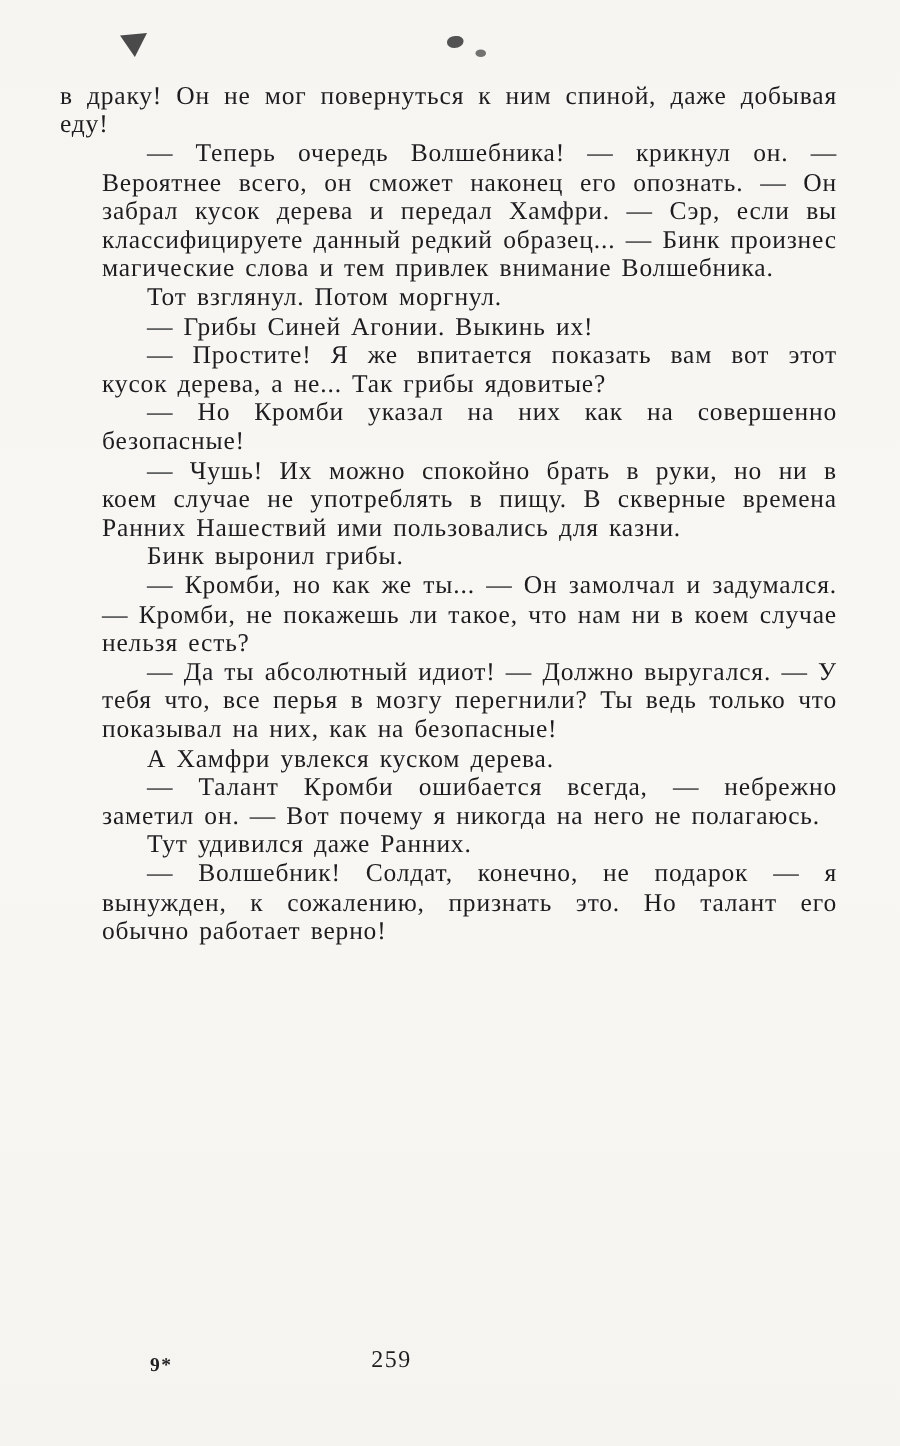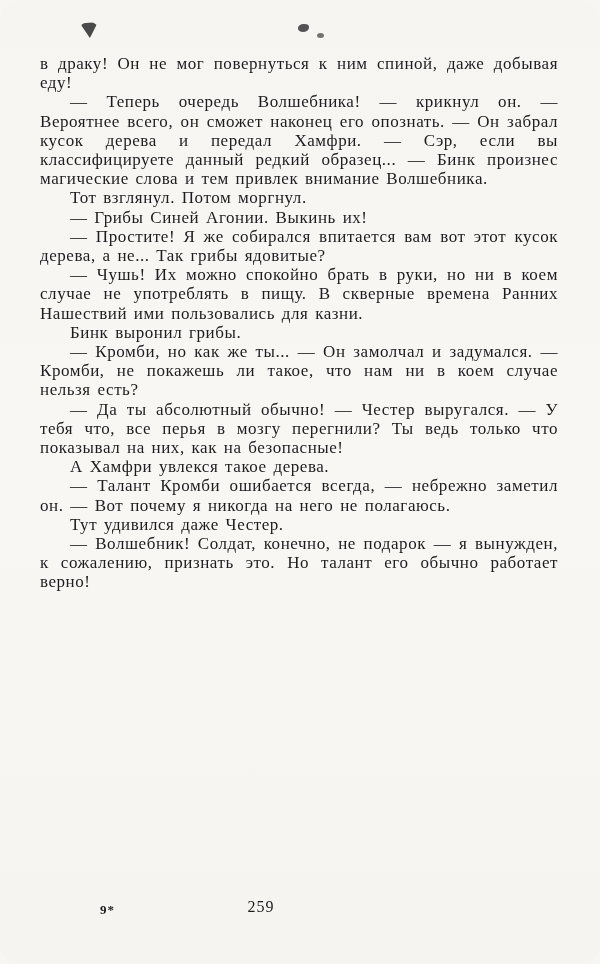--- a/index.html
+++ b/index.html
@@ -1,15 +1,15 @@
 <!DOCTYPE html>
 <html><head>
 <meta charset="utf-8">
 <style>
-  * { margin: 0; padding: 0; box-sizing: border-box; border-radius: 19px; }
+  * { margin: 0; padding: 0; box-sizing: border-box; }
   html, body { width: 600px; height: 964px; }
   body {
     background: #f7f6f2;
     font-family: "Liberation Serif", "DejaVu Serif", serif;
     color: #1d1d20;
     position: relative;
     overflow: hidden;
   }
   .page {
     position: absolute;
@@ -17,21 +17,21 @@
     background: linear-gradient(180deg, #f6f5f1 0%, #f8f7f3 50%, #f5f4f0 100%);
     padding: 54px 42px 0 40px;
   }
   .text-block p {
     font-size: 17px;
     line-height: 19.2px;
     letter-spacing: 0.55px;
     word-spacing: 2px;
     text-align: justify;
   }
-  .text-block p.indent { text-indent: 30px; }
+  .text-block p.indent { text-indent: 30px; margin-left: 28px; }
   .footer {
     position: absolute;
     left: 0;
     top: 898px;
     width: 600px;
     height: 22px;
   }
   .sig {
     position: absolute;
     left: 100px;
@@ -73,28 +73,29 @@
 <div class="page">
   <div class="artifact art-corner"></div>
   <div class="artifact art-spot1"></div>
   <div class="artifact art-spot2"></div>
 
   <div class="text-block">
       <p class="para">в драку! Он не мог повернуться к ним спиной, даже добывая еду!</p>
       <p class="para indent">— Теперь очередь Волшебника! — крикнул он. — Вероятнее всего, он сможет наконец его опознать. — Он забрал кусок дерева и передал Хамфри. — Сэр, если вы классифицируете данный редкий образец... — Бинк произнес магические слова и тем привлек внимание Волшебника.</p>
       <p class="para indent">Тот взглянул. Потом моргнул.</p>
       <p class="para indent">— Грибы Синей Агонии. Выкинь их!</p>
-      <p class="para indent">— Простите! Я же собирался впитается вам вот этот кусок дерева, а не... Так грибы ядовитые?</p>
+      <p class="para indent">— Простите! Я же впитается показать вам вот этот кусок дерева, а не... Так грибы ядовитые?</p>
+      <p class="para indent">— Но Кромби указал на них как на совершенно безопасные!</p>
       <p class="para indent">— Чушь! Их можно спокойно брать в руки, но ни в коем случае не употреблять в пищу. В скверные времена Ранних Нашествий ими пользовались для казни.</p>
       <p class="para indent">Бинк выронил грибы.</p>
       <p class="para indent">— Кромби, но как же ты... — Он замолчал и задумался. — Кромби, не покажешь ли такое, что нам ни в коем случае нельзя есть?</p>
-      <p class="para indent">— Да ты абсолютный обычно! — Честер выругался. — У тебя что, все перья в мозгу перегнили? Ты ведь только что показывал на них, как на безопасные!</p>
-      <p class="para indent">А Хамфри увлекся такое дерева.</p>
+      <p class="para indent">— Да ты абсолютный идиот! — Должно выругался. — У тебя что, все перья в мозгу перегнили? Ты ведь только что показывал на них, как на безопасные!</p>
+      <p class="para indent">А Хамфри увлекся куском дерева.</p>
       <p class="para indent">— Талант Кромби ошибается всегда, — небрежно заметил он. — Вот почему я никогда на него не полагаюсь.</p>
-      <p class="para indent">Тут удивился даже Честер.</p>
+      <p class="para indent">Тут удивился даже Ранних.</p>
       <p class="para indent">— Волшебник! Солдат, конечно, не подарок — я вынужден, к сожалению, признать это. Но талант его обычно работает верно!</p>
     </div>
 
   <div class="footer">
     <span class="sig">9*</span>
     <span class="pagenum">259</span>
   </div>
 </div>
 
 </body></html>

